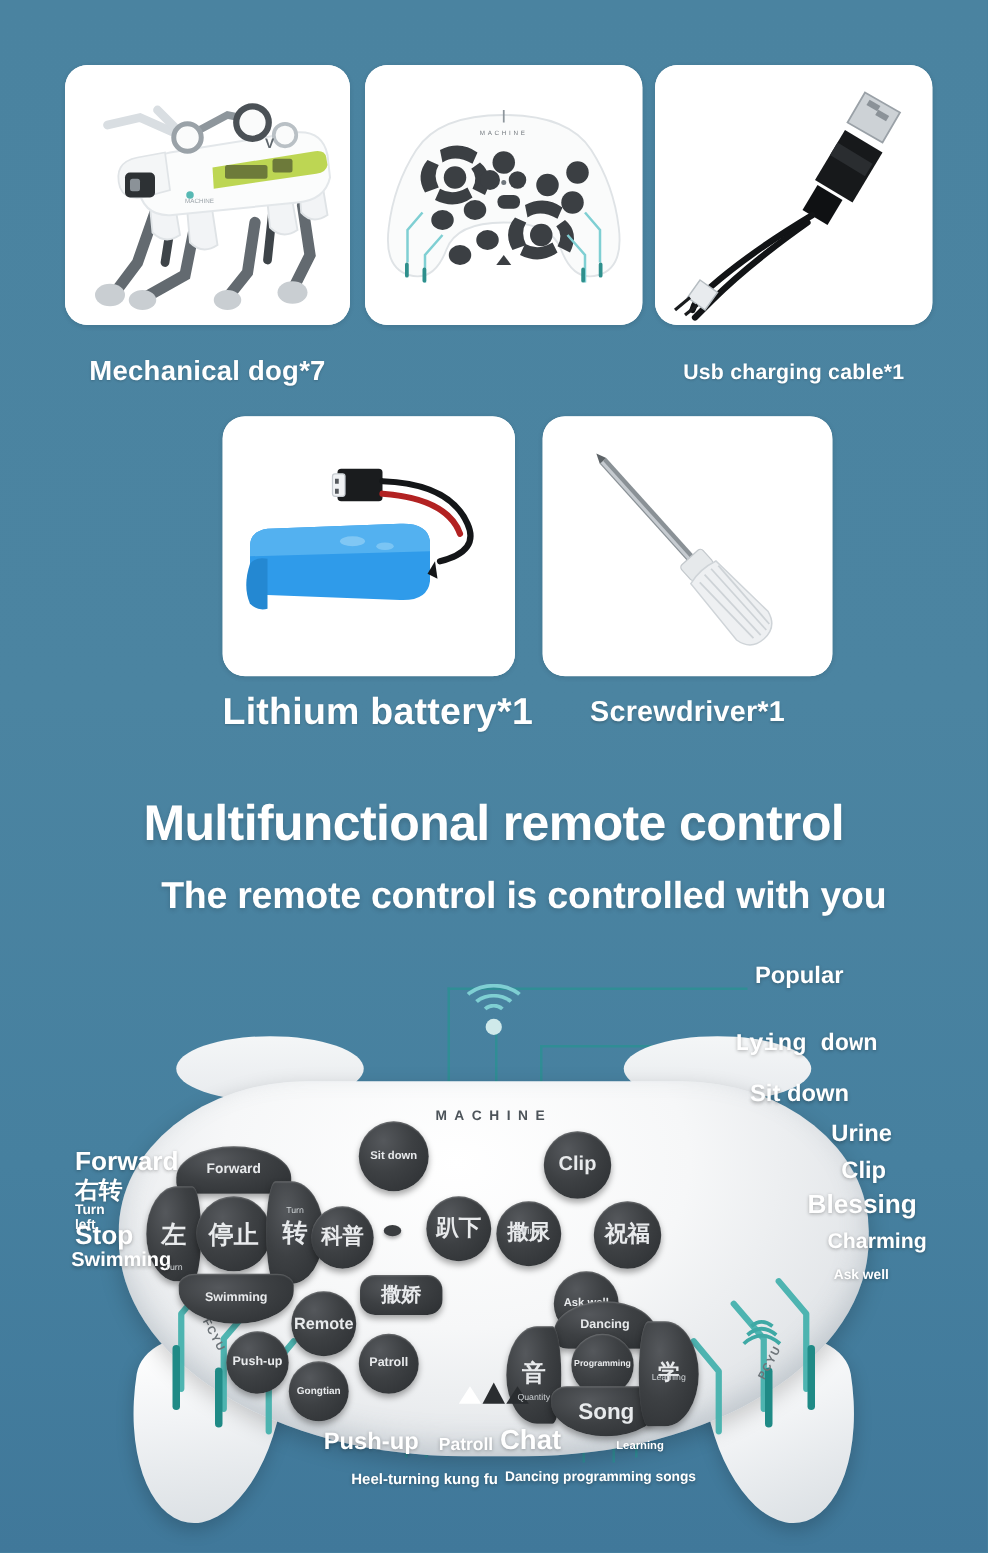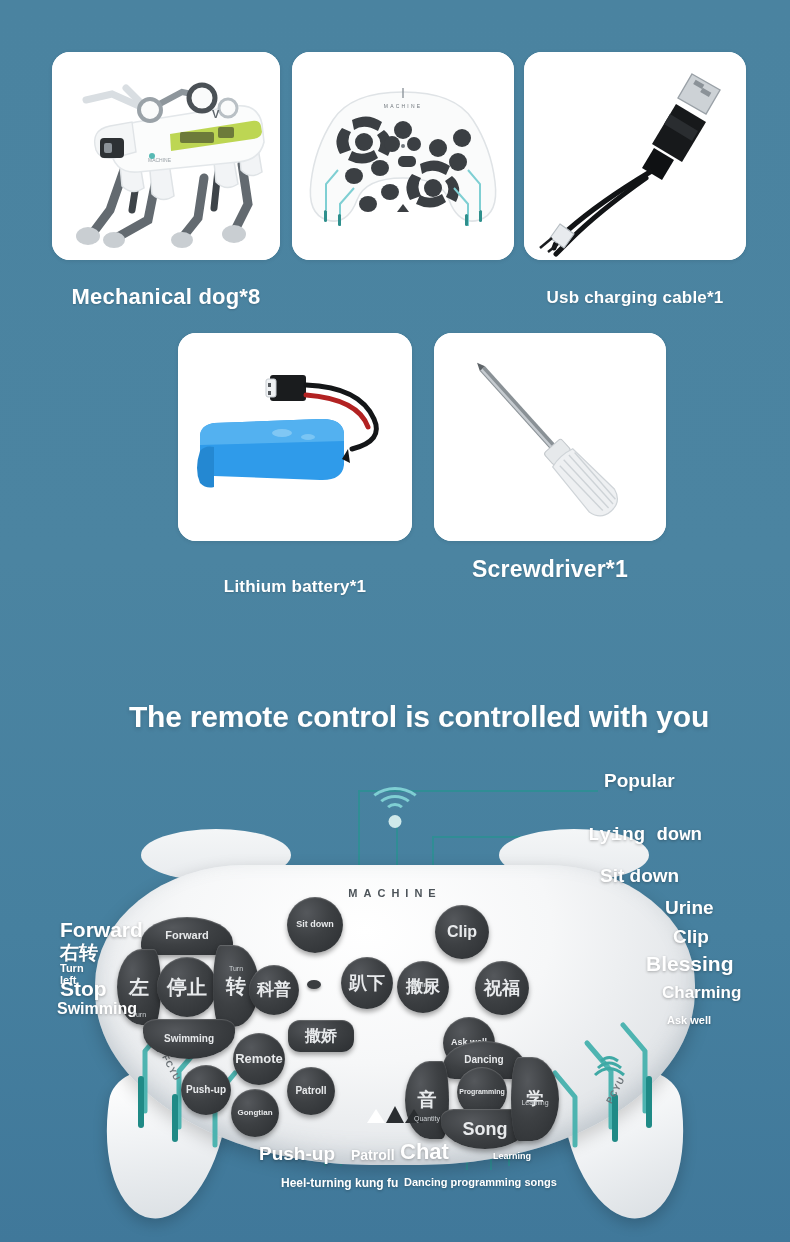--- a/index.html
+++ b/index.html
@@ -276,21 +276,21 @@
 
         <path d="M36 172 l14 10 l-10 14 l-14 -10 z" fill="#e8ebee" stroke="#b6bdc2" stroke-width="1.2"></path>
         <g stroke="#1a1c1e" stroke-width="2.5" fill="none">
           <path d="M28 186 l-12 10"></path>
           <path d="M34 192 l-10 8"></path>
         </g>
       </svg>
     </div>
   </div>
 
-  <div class="card-label" style="left:52px; top:284px; width:228px; font-size:22px;">Mechanical dog*8</div>
+  <div class="card-label" style="left:52px; top:284px; width:228px; font-size:22px;">Mechanical dog*7</div>
   <div class="card-label" style="left:524px; top:288px; width:222px; font-size:17px;">Usb charging cable*1</div>
 
   <div class="card" style="left:178px; top:333px; width:234px; height:208px;">
     <div class="card-inner">
       <svg viewBox="0 0 234 208" width="234" height="208" aria-hidden="true">
         <rect width="234" height="208" fill="#ffffff"></rect>
 
         <path d="M22 104 q0 -12 14 -14 l106 -4 q22 -1 24 14 l0 32 q-2 16 -24 15 l-106 -4 q-14 -2 -14 -14 z" fill="#2f9bea"></path>
         <path d="M22 104 q0 -12 14 -14 l106 -4 q22 -1 24 14 l0 8 l-144 4 z" fill="#53b1f0"></path>
         <ellipse cx="104" cy="100" rx="10" ry="4" fill="#8ccdf5" opacity="0.8"></ellipse>
@@ -328,23 +328,24 @@
             <line x1="104" y1="132" x2="106" y2="194"></line>
             <line x1="111" y1="130" x2="112" y2="196"></line>
             <line x1="118" y1="130" x2="118" y2="196"></line>
             <line x1="124" y1="132" x2="123" y2="194"></line>
           </g>
         </g>
       </svg>
     </div>
   </div>
 
-  <div class="card-label" style="left:178px; top:553px; width:234px; font-size:17px;margin-top:24px;">Lithium battery*1</div>
+  <div class="card-label" style="left:178px; top:553px; width:234px; font-size:30px;">Lithium battery*1</div>
   <div class="card-label" style="left:434px; top:556px; width:232px; font-size:23px;">Screwdriver*1</div>
 
+  <div class="headline" id="h1">Multifunctional remote control</div>
   <div class="headline" id="h2">The remote control is controlled with you</div>
 
   <div class="lead v" style="left:358px; top:790px; height:150px;"></div>
   <div class="lead h" style="left:358px; top:790px; width:240px;"></div>
 
   <div class="lead v" style="left:432px; top:836px; height:110px;"></div>
   <div class="lead h" style="left:432px; top:836px; width:152px;"></div>
 
   <div class="lead v" style="left:396px; top:820px; height:90px;"></div>
   <div class="lead h" style="left:396px; top:878px; width:218px;"></div>

